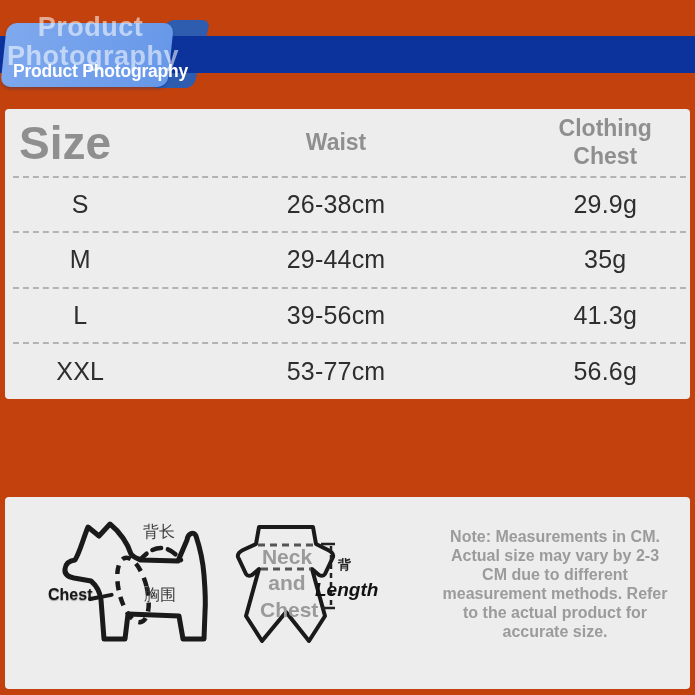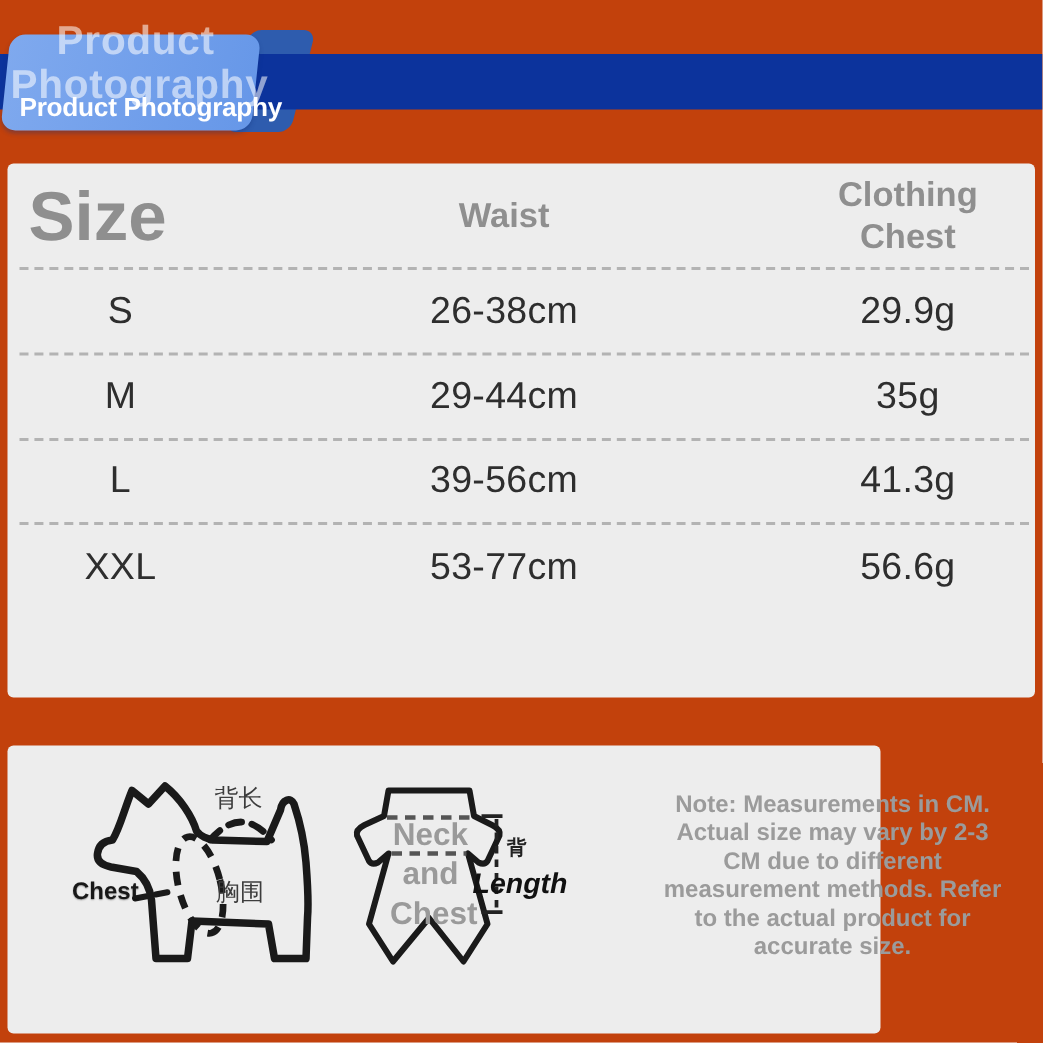--- a/index.html
+++ b/index.html
@@ -14,34 +14,34 @@
             background:linear-gradient(100deg,#7fa9ee,#6697e8); border-radius:10px;
             transform:skewX(-6deg); transform-origin:50% 0; z-index:3;
             box-shadow:0 2px 3px rgba(20,50,120,.35); }
   .ribbon-big { position:absolute; left:7px; top:13px; width:167px; z-index:4;
                 text-align:center; font-size:27px; font-weight:bold; line-height:29px;
                 color:rgba(255,255,255,.55); letter-spacing:.5px; }
   .ribbon-small { position:absolute; left:13px; top:61px; z-index:5; white-space:nowrap;
                   font-size:17.5px; font-weight:bold; color:#ffffff; letter-spacing:-.2px; }
 
   
-  .table-panel { position:absolute; left:5px; top:109px; width:685px; height:356px;
+  .table-panel { position:absolute; left:5px; top:109px; width:685px; height:290px;
                  background:#ededed; border-radius:4px; padding:0 4px 0 8px;
                  display:flex; flex-direction:column; z-index:1; }
   .t-row { display:grid; grid-template-columns:20% 56% 24%; align-items:center; }
   .t-head { height:71px; border-bottom:2px dashed #b3b3b3; }
   .t-data { height:56.8px; border-bottom:2px dashed #b3b3b3; }
   .t-data:last-child { border-bottom:none; }
   .th-size { font-size:46px; font-weight:bold; color:#8f8f8f; text-align:left; padding-left:6px; }
   .th { font-size:23px; font-weight:bold; color:#8f8f8f; text-align:center; line-height:1.18; }
   .th-wrap { max-width:120px; margin:0 auto; }
   .td { font-size:25px; color:#2e2e2e; text-align:center; letter-spacing:.2px; }
 
   
-  .diagram-panel { position:absolute; left:5px; top:497px; width:582px; height:192px;
+  .diagram-panel { position:absolute; left:5px; top:497px; width:685px; height:192px;
                    background:#ededed; border-radius:4px; z-index:1; }
   .dog-box { position:absolute; left:25px; top:3px; width:200px; height:190px; }
   .garment-box { position:absolute; left:220px; top:3px; width:180px; height:180px; }
   .dog-box svg, .garment-box svg { position:absolute; left:0; top:0; }
   .lbl { position:absolute; color:#3c3c3c; font-size:16px; white-space:nowrap; }
   .lbl-chest-en { position:absolute; left:18px; top:86px; font-size:16px; font-weight:bold;
                   color:#181818; text-shadow:0 1px 1px rgba(0,0,0,.35); }
   .lbl-neckchest { position:absolute; left:35px; top:44px; width:54px; text-align:center;
                    font-size:21px; font-weight:bold; color:#9a9a9a; line-height:1.25; }
   .lbl-back-cn { position:absolute; left:113px; top:56px; font-size:13px; font-weight:bold; color:#222; }

